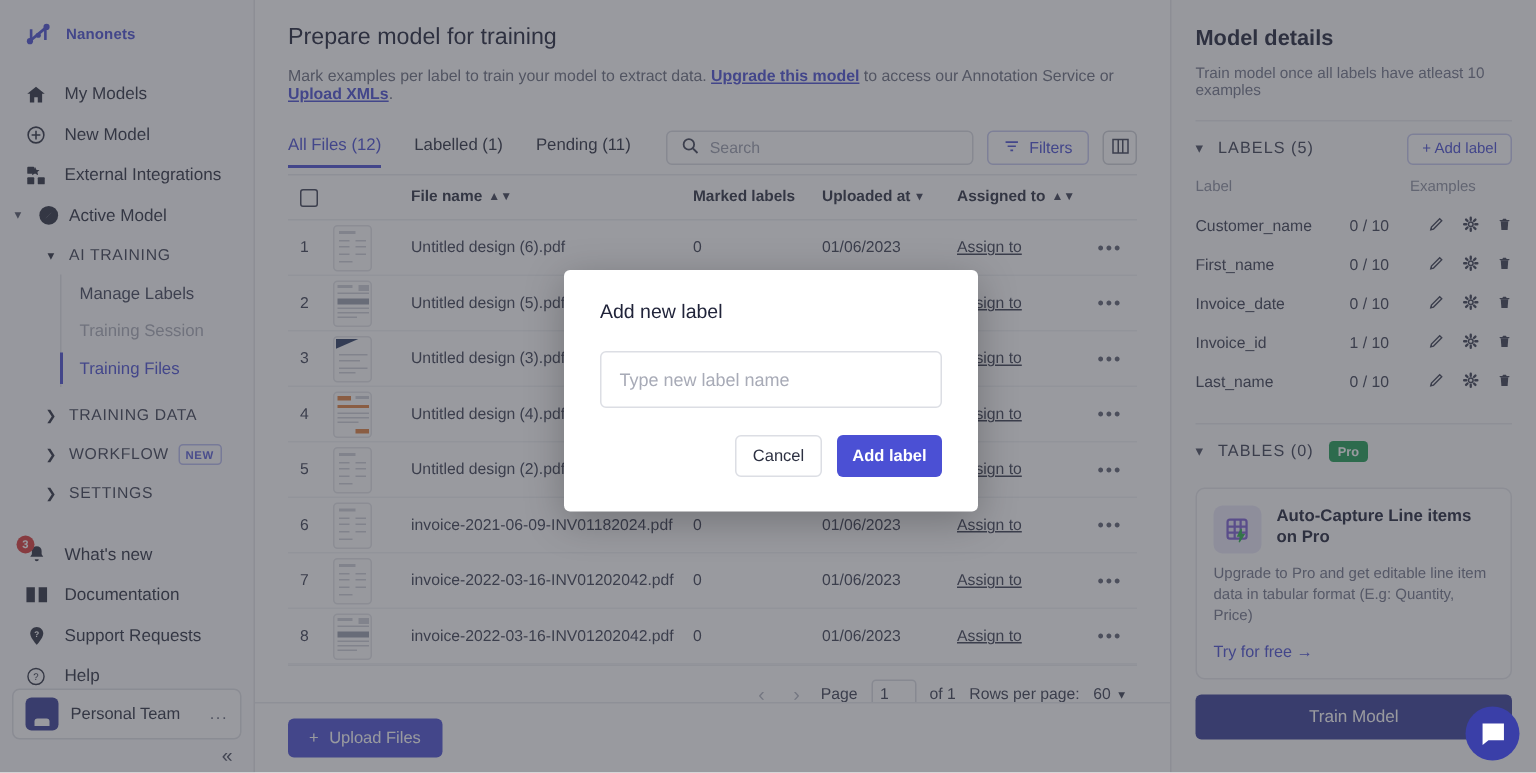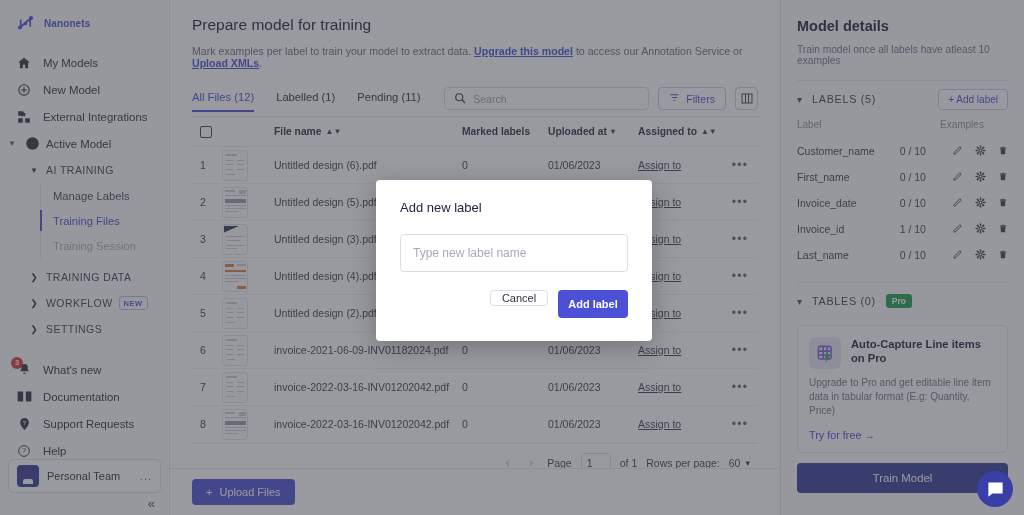--- a/index.html
+++ b/index.html
@@ -212,21 +212,21 @@
   }
   .modal-title { font-size: 13px; color: #21243a; }
   .modal-input {
     margin-top: 19px; width: 100%; height: 38px; border: 1px solid #dcdee4;
     border-radius: 4px; padding: 0 12px; font-size: 12px; color: #2d3142;
     font-family: "Liberation Sans", sans-serif; outline: none;
   }
   .modal-input::placeholder { color: #a8abb7; }
   .modal-actions { display: flex; justify-content: flex-end; gap: 10px; margin-top: 18px; }
   .btn-cancel {
-    height: 16px; min-width: 58px; border: 1px solid #dcdee4; background: #fff;
+    height: 28px; min-width: 58px; border: 1px solid #dcdee4; background: #fff;
     border-radius: 4px; font-size: 11px; color: #2d3142; cursor: pointer;
     font-family: "Liberation Sans", sans-serif;
   }
   .btn-addlbl {
     height: 28px; min-width: 70px; border: 0; background: #4b50d4; color: #fff;
     border-radius: 4px; font-size: 11px; font-weight: 700; cursor: pointer;
     font-family: "Liberation Sans", sans-serif;
   }
 </style>
 </head>
@@ -288,25 +288,25 @@
       </div>
 
       <div class="nav-sub">
         <span class="caret">▾</span>
         <span class="sub-label">AI TRAINING</span>
       </div>
       <div class="leaf-wrap">
         <div class="leaf">
           <span>Manage Labels</span>
         </div>
+        <div class="leaf muted">
+          <span>Training Session</span>
+        </div>
         <div class="leaf active">
           <span>Training Files</span>
-        </div>
-        <div class="leaf muted">
-          <span>Training Session</span>
         </div>
       </div>
 
       <div class="nav-sub" style="margin-top:6px">
         <span class="caret">❯</span>
         <span class="sub-label">TRAINING DATA</span>
       </div>
       <div class="nav-sub">
         <span class="caret">❯</span>
         <span class="sub-label">WORKFLOW</span>

